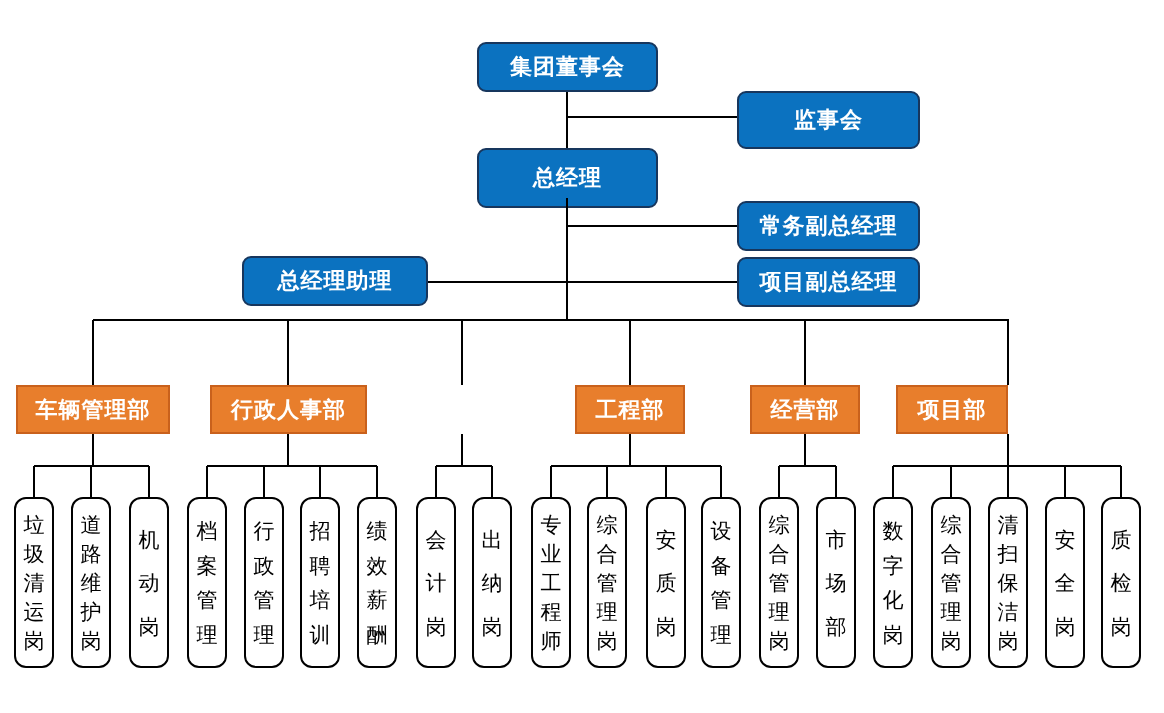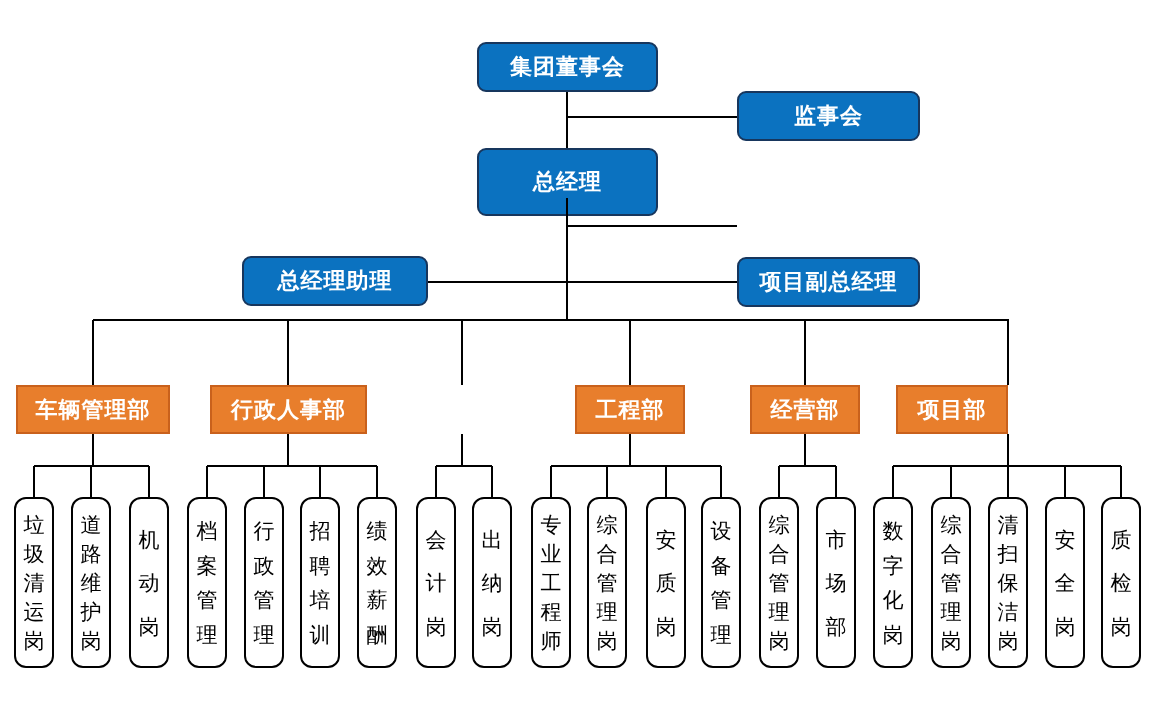--- a/index.html
+++ b/index.html
@@ -15,25 +15,28 @@
   .vchar{display:block;line-height:1;}
   .line{position:absolute;background:var(--line,#000);}
 </style>
 </head>
 <body>
 
 <div id="canvas">
   <div class="node blue" style="left:477px;top:42px;width:181px;height:50px">
     <span>集团董事会</span>
   </div>
-  <div class="node blue" style="left:737px;top:91px;width:183px;height:50px">
+  <div class="node blue" style="left:737px;top:91px;width:183px;height:58px">
     <span>监事会</span>
   </div>
-  <div class="node blue" style="left:477px;top:148px;width:181px;height:68px">
+  <div class="node blue" style="left:477px;top:148px;width:181px;height:60px">
     <span>总经理</span>
+  </div>
+  <div class="node blue" style="left:737px;top:201px;width:183px;height:50px">
+    <span>常务副总经理</span>
   </div>
   <div class="node blue" style="left:242px;top:256px;width:186px;height:50px">
     <span>总经理助理</span>
   </div>
   <div class="node blue" style="left:737px;top:257px;width:183px;height:50px">
     <span>项目副总经理</span>
   </div>
 
 <div class="line" style="left: 566px; top: 92px; width: 2px; height: 56px;"></div>
     <div class="line" style="left: 567px; top: 116px; width: 170px; height: 2px;"></div>

